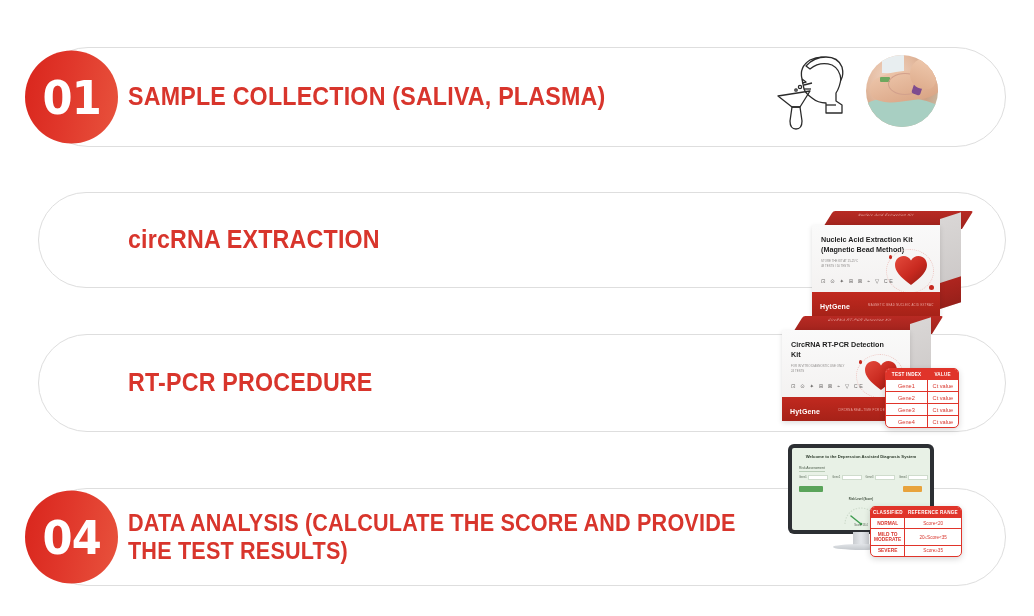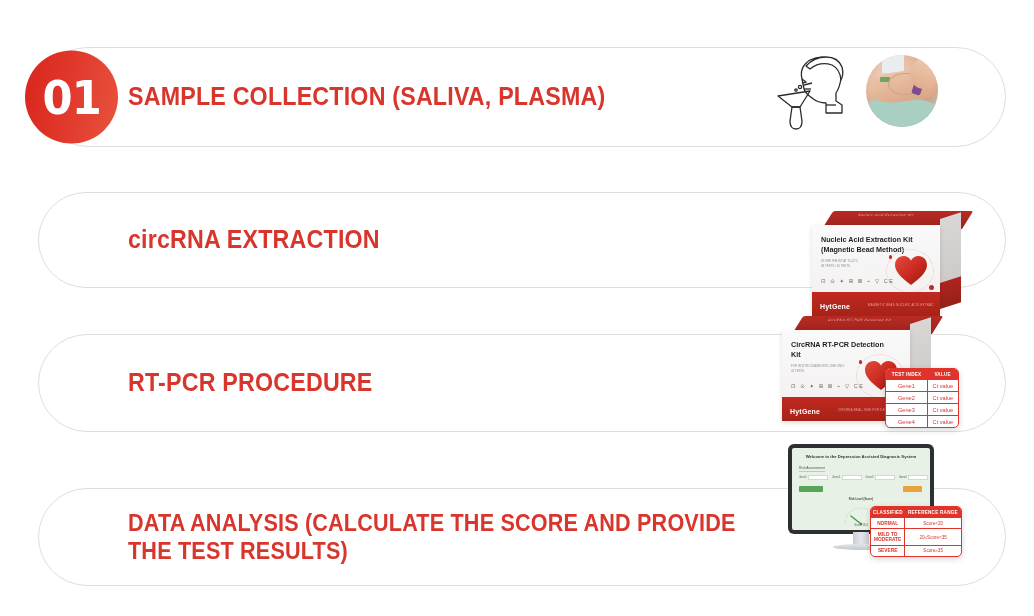--- a/index.html
+++ b/index.html
@@ -443,20 +443,23 @@
             </tr>
           </tbody>
         </table>
       </div>
     </div>
   </div>
 
   <div class="step step-4">
     <div class="card"></div>
 
+    <div class="bubble">
+      <span class="bubble-num">04</span>
+    </div>
 
     <div class="heading">DATA ANALYSIS (CALCULATE THE SCORE AND PROVIDE
 THE TEST RESULTS)</div>
 
     <div class="art art-row4">
       <div class="monitor">
         <div class="bezel">
           <div class="screen">
             <div class="scr-title">Welcome to the Depression Assisted Diagnosis System</div>
             <div class="scr-sub">Risk Assessment</div>

